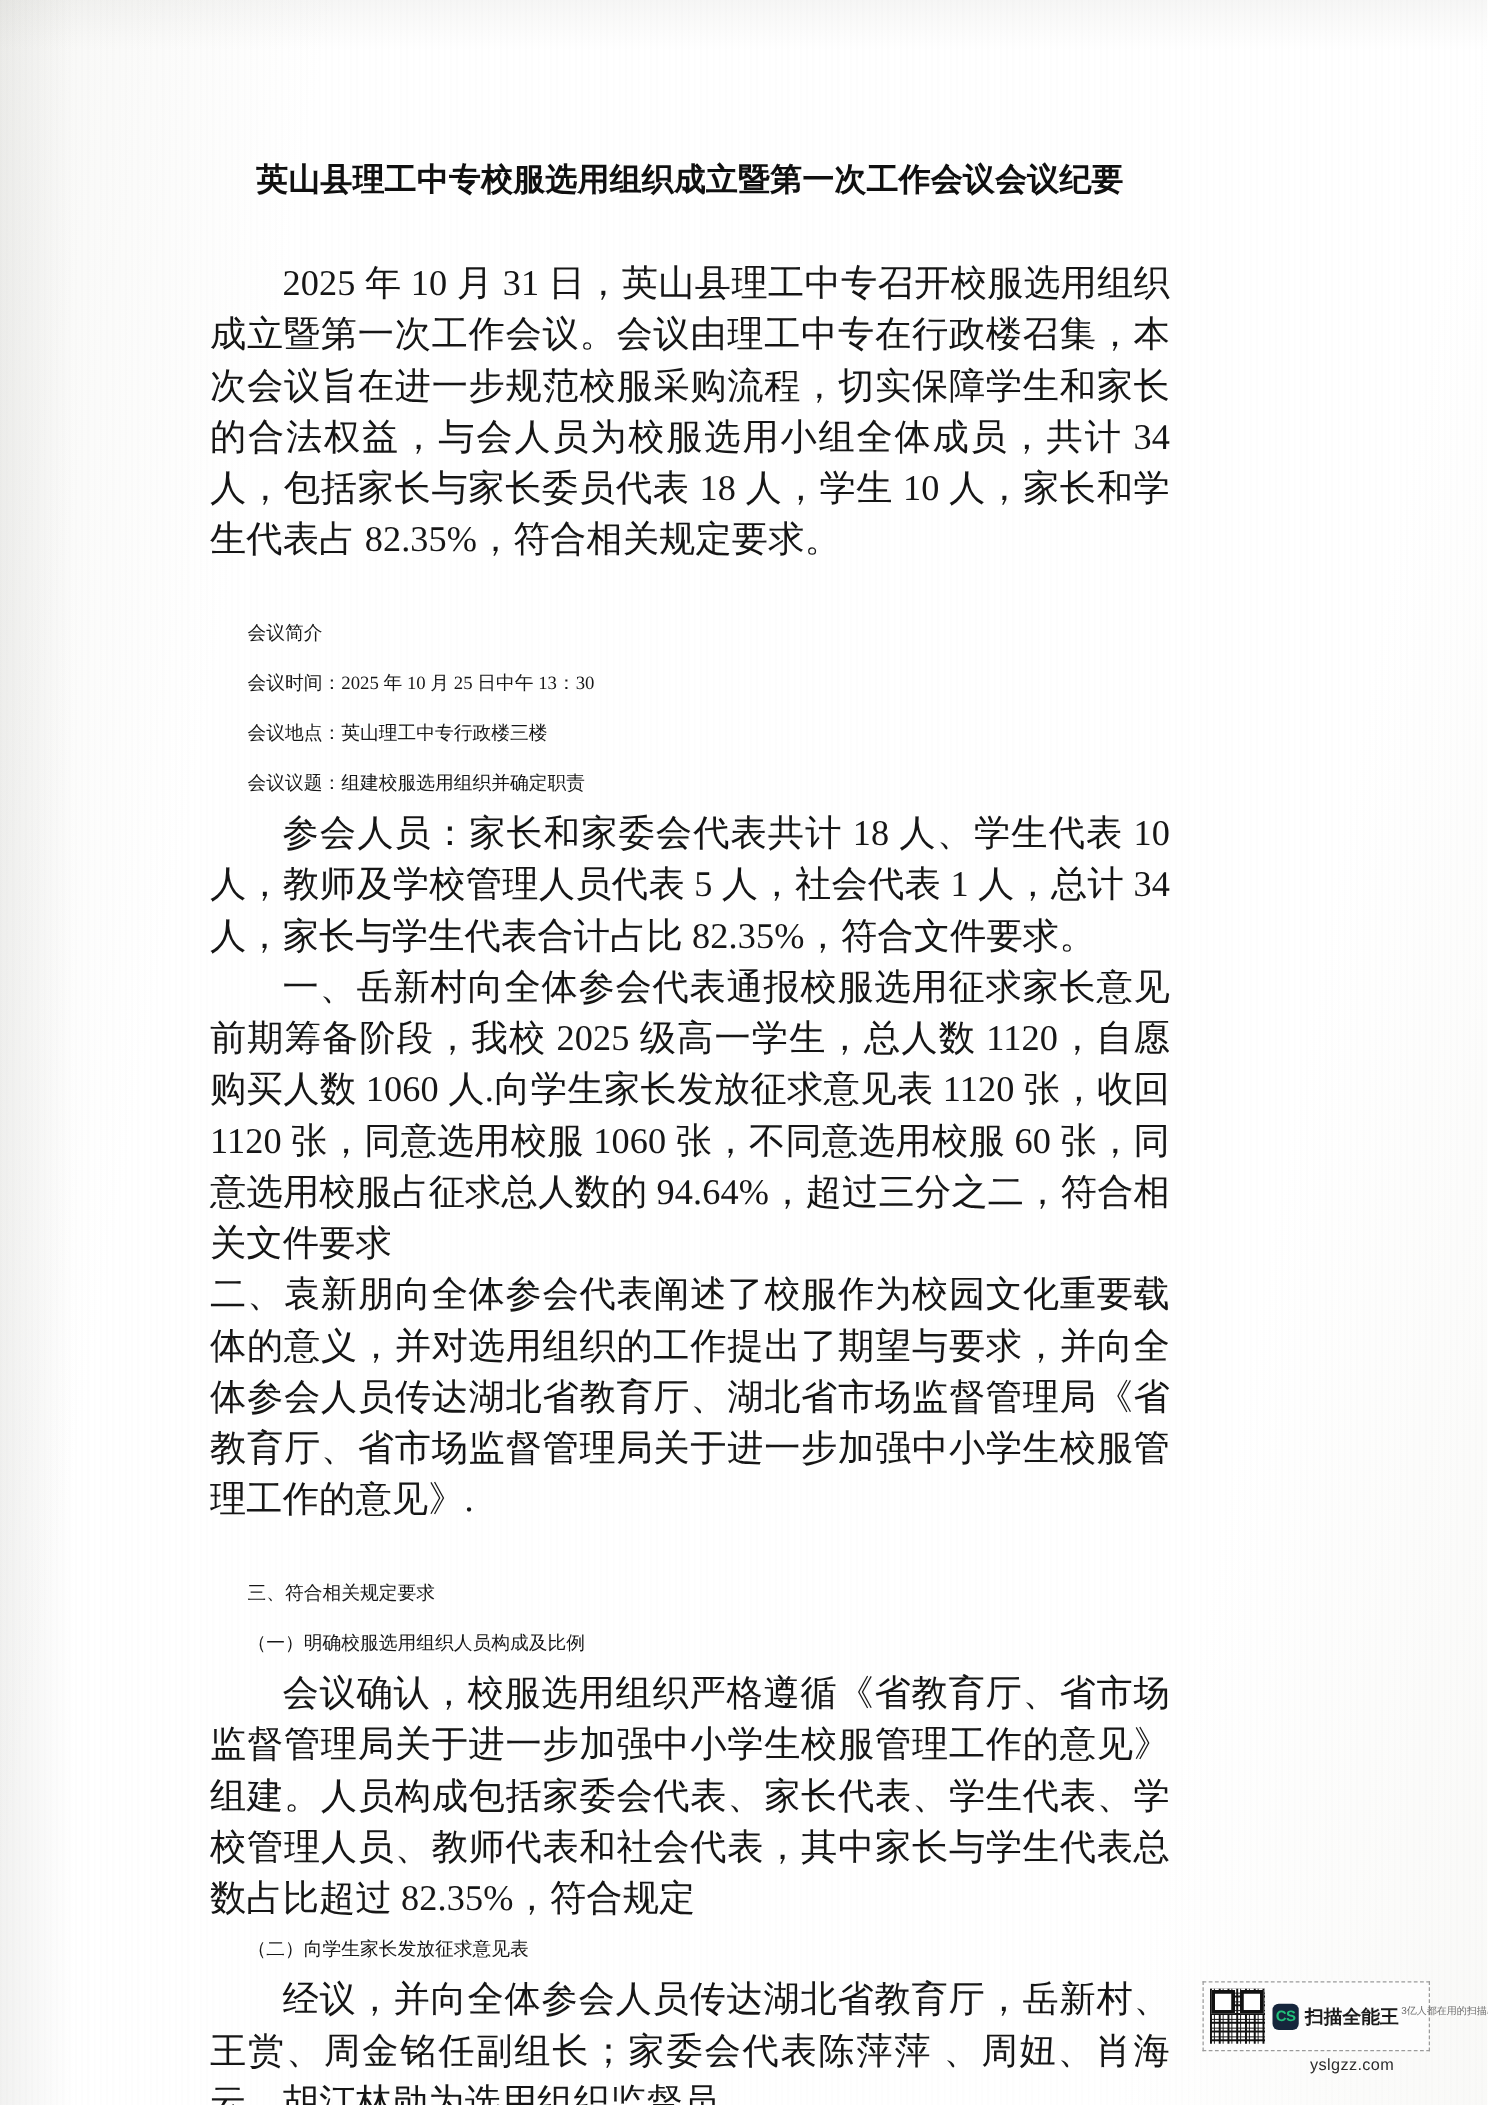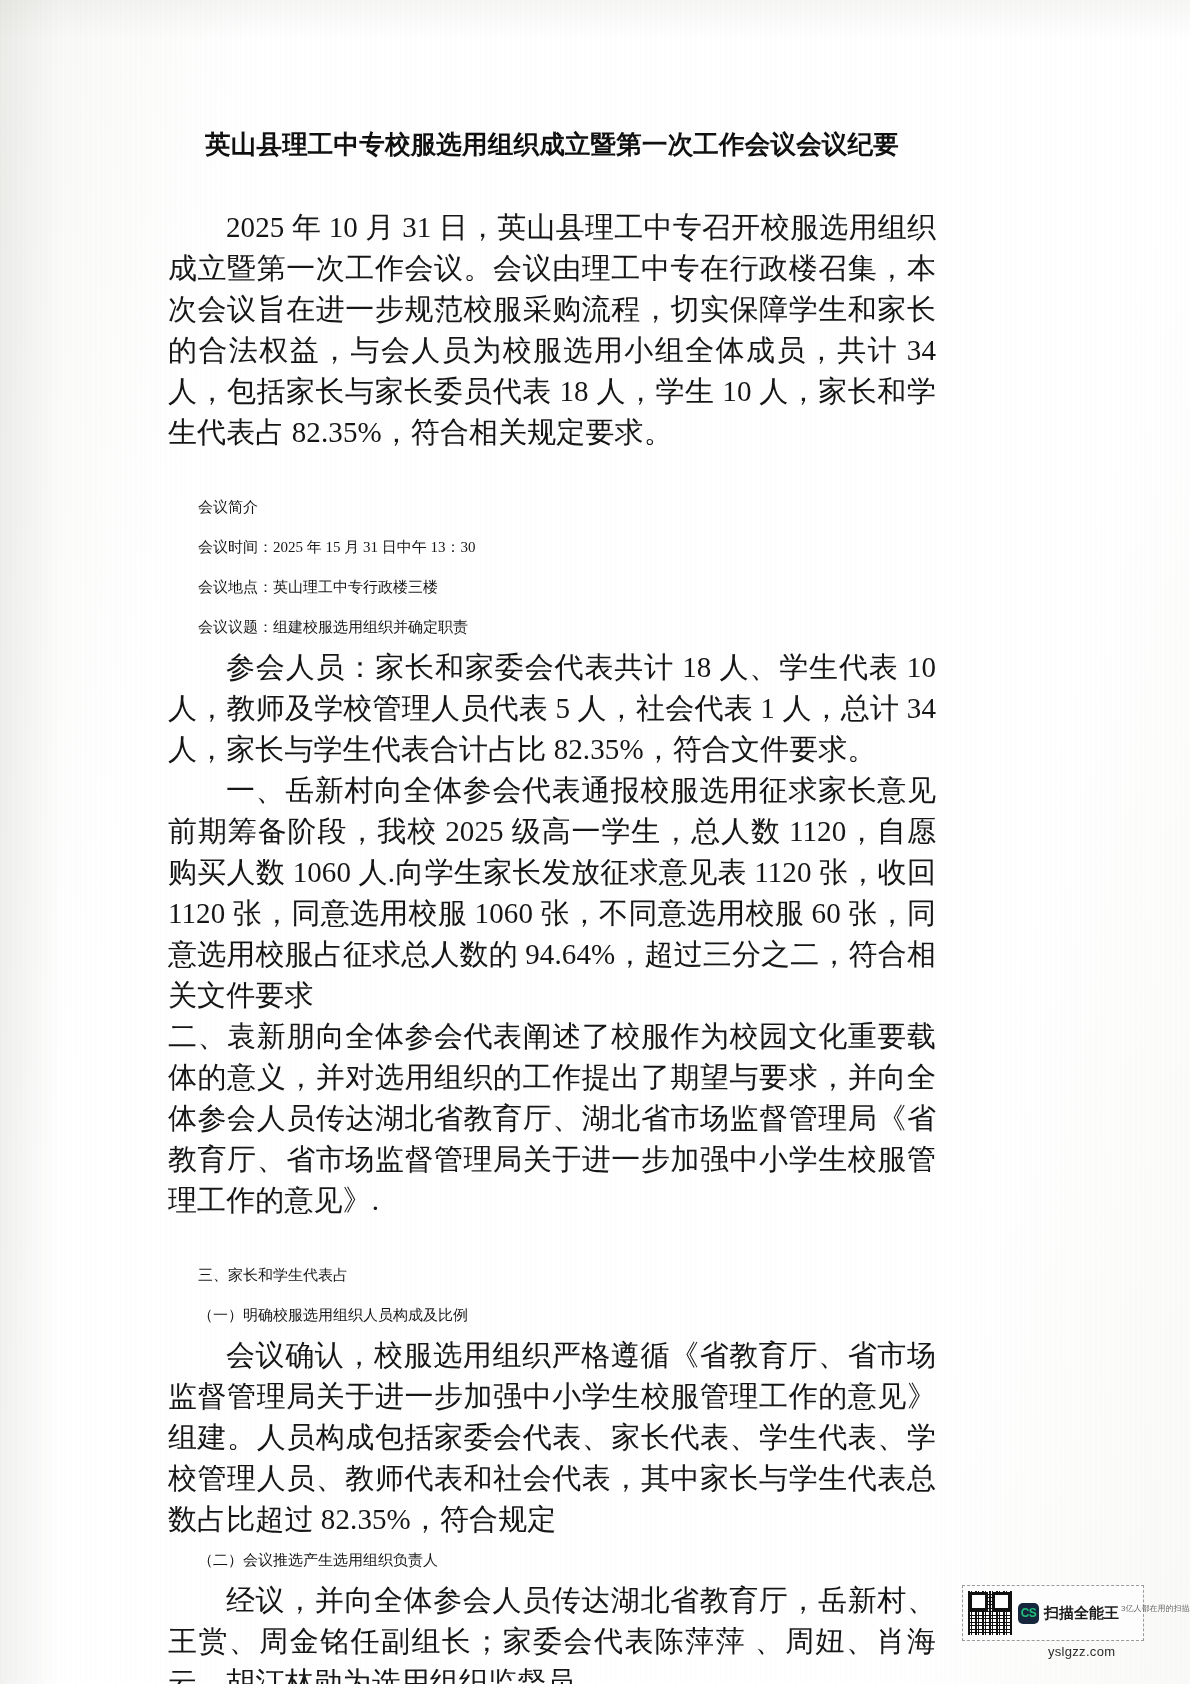--- a/index.html
+++ b/index.html
@@ -153,36 +153,36 @@
 
   <div class="content">
 
     <h1 class="doc-title">英山县理工中专校服选用组织成立暨第一次工作会议会议纪要</h1>
 
     <p class="para indent">2025 年 10 月 31 日，英山县理工中专召开校服选用组织成立暨第一次工作会议。会议由理工中专在行政楼召集，本次会议旨在进一步规范校服采购流程，切实保障学生和家长的合法权益，与会人员为校服选用小组全体成员，共计 34 人，包括家长与家长委员代表 18 人，学生 10 人，家长和学生代表占 82.35%，符合相关规定要求。</p>
 
     <div class="block-gap-lg"></div>
 
     <p class="info-line">会议简介</p>
-    <p class="info-line">会议时间：2025 年 15 月 31 日中午 13：30</p>
+    <p class="info-line">会议时间：2025 年 10 月 25 日中午 13：30</p>
     <p class="info-line">会议地点：英山理工中专行政楼三楼</p>
     <p class="info-line">会议议题：组建校服选用组织并确定职责</p>
 
     <p class="para indent">参会人员：家长和家委会代表共计 18 人、学生代表 10 人，教师及学校管理人员代表 5 人，社会代表 1 人，总计 34 人，家长与学生代表合计占比 82.35%，符合文件要求。</p>
 
     <p class="para indent">一、岳新村向全体参会代表通报校服选用征求家长意见前期筹备阶段，我校 2025 级高一学生，总人数 1120，自愿购买人数 1060 人.向学生家长发放征求意见表 1120 张，收回 1120 张，同意选用校服 1060 张，不同意选用校服 60 张，同意选用校服占征求总人数的 94.64%，超过三分之二，符合相关文件要求</p>
 
     <p class="para hang">二、袁新朋向全体参会代表阐述了校服作为校园文化重要载体的意义，并对选用组织的工作提出了期望与要求，并向全体参会人员传达湖北省教育厅、湖北省市场监督管理局《省教育厅、省市场监督管理局关于进一步加强中小学生校服管理工作的意见》.</p>
 
     <div class="block-gap-lg"></div>
 
-    <p class="info-line">三、家长和学生代表占</p>
+    <p class="info-line">三、符合相关规定要求</p>
     <p class="info-line">（一）明确校服选用组织人员构成及比例</p>
     <p class="para indent">会议确认，校服选用组织严格遵循《省教育厅、省市场监督管理局关于进一步加强中小学生校服管理工作的意见》组建。人员构成包括家委会代表、家长代表、学生代表、学校管理人员、教师代表和社会代表，其中家长与学生代表总数占比超过 82.35%，符合规定</p>
-    <p class="info-line">（二）会议推选产生选用组织负责人</p>
+    <p class="info-line">（二）向学生家长发放征求意见表</p>
     <p class="para indent">经议，并向全体参会人员传达湖北省教育厅，岳新村、王赏、周金铭任副组长；家委会代表陈萍萍 、周妞、肖海云，胡汀林勋为选用组织监督员。</p>
 
 
   </div>
 
   <div class="scan-noise"></div>
 
   <div class="watermark">
     <div class="qr"></div>
     <div class="wm-right">

